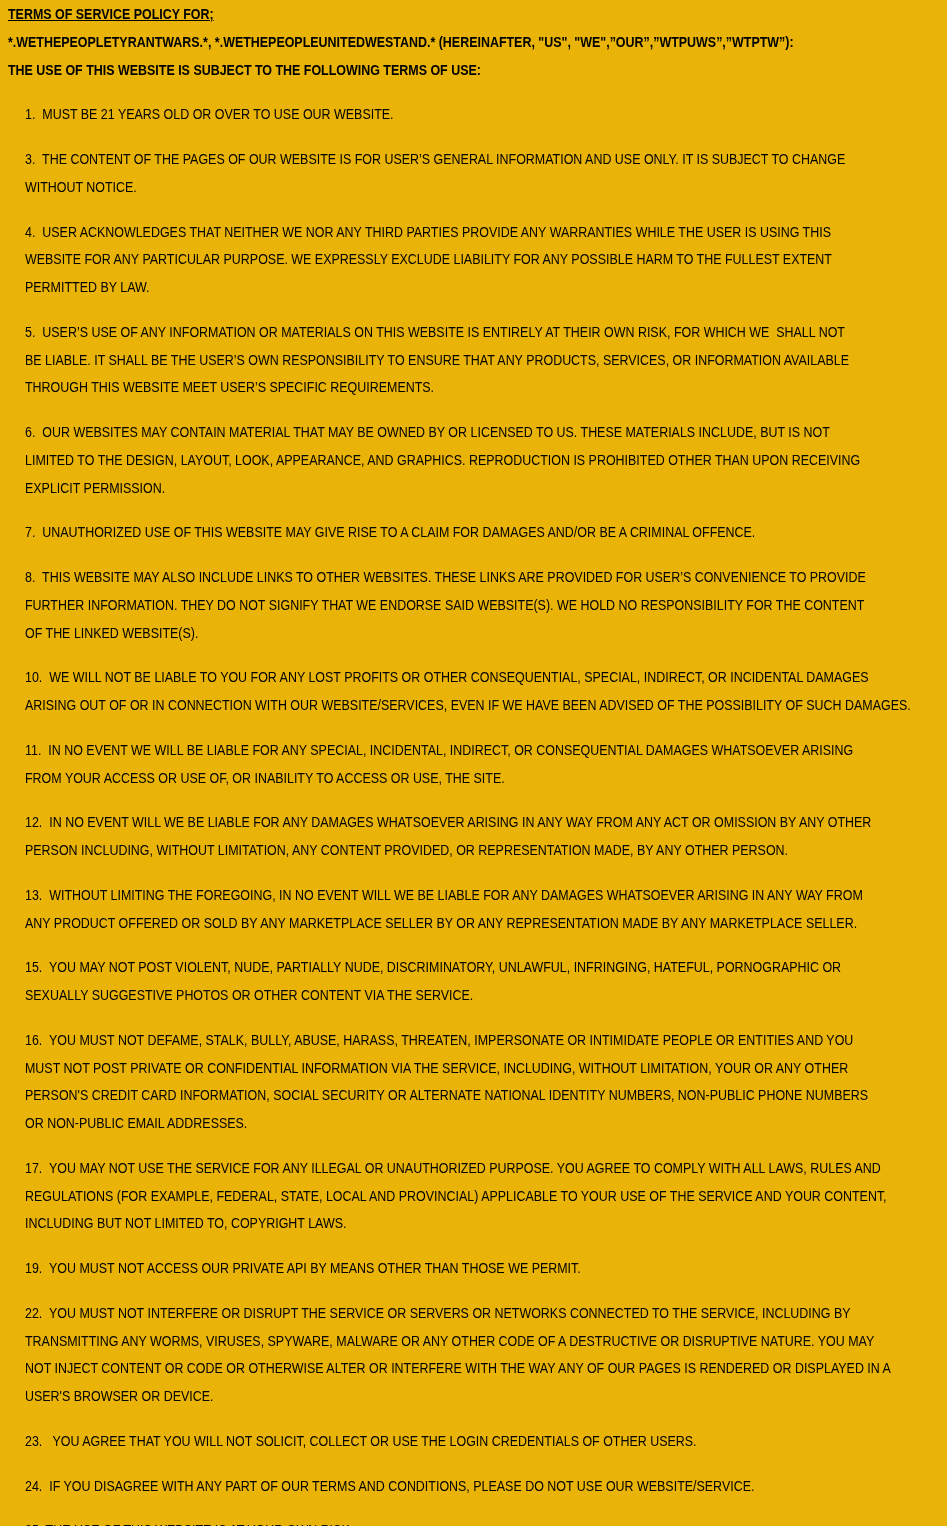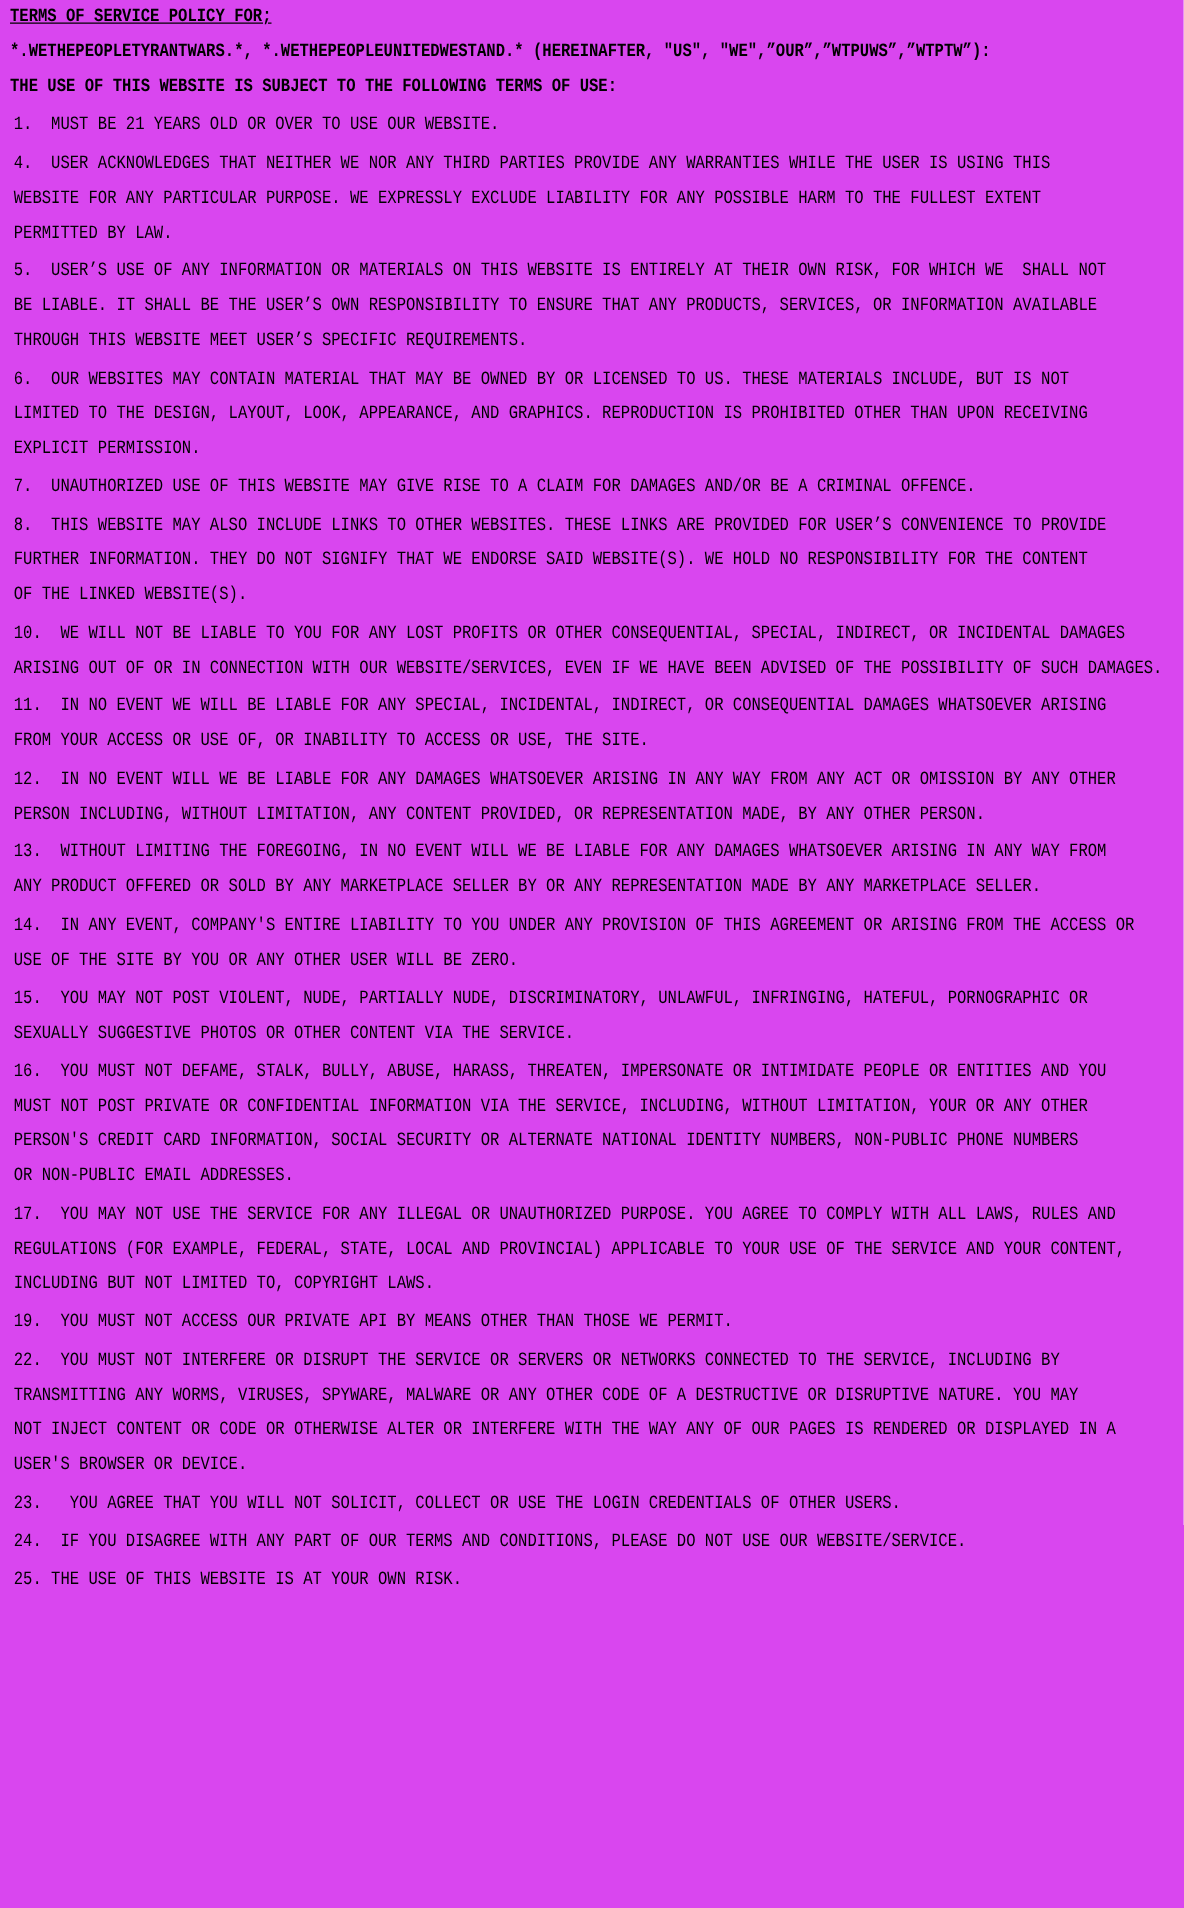--- a/index.html
+++ b/index.html
@@ -7,46 +7,50 @@
     padding: 0;
     background: #ffffff;
   }
   .doc {
     position: relative;
     width: 947px;
     height: 1526px;
     box-sizing: border-box;
     padding: 0 6px 0 8px;
     overflow: hidden;
-    background: #d946ef;
+    background: #eab308;
     color: #000000;
-    font-family: Liberation Mono, monospace;
+    font-family: Liberation Sans, sans-serif;
   }
   .line {
     font-size: 15px;
     line-height: 27.75px;
     white-space: pre;
     transform: scaleX(0.83);
     transform-origin: 0 50%;
     color: #000000;
   }
   .bold { font-weight: 700; }
   .underline { text-decoration: underline; }
-  .term { margin: 3px; padding: 0; }
+  .term { margin: 17px; padding: 0; }
 </style>
 </head>
 <body>
 
 <div class="doc">
   <div class="line bold underline">TERMS OF SERVICE POLICY FOR;</div>
   <div class="line bold">*.WETHEPEOPLETYRANTWARS.*, *.WETHEPEOPLEUNITEDWESTAND.* (HEREINAFTER, "US", "WE",”OUR”,”WTPUWS”,”WTPTW”):</div>
   <div class="line bold">THE USE OF THIS WEBSITE IS SUBJECT TO THE FOLLOWING TERMS OF USE:</div>
   <div>
       <div class="term">
         <div class="line">1.  MUST BE 21 YEARS OLD OR OVER TO USE OUR WEBSITE.</div>
+      </div>
+      <div class="term">
+        <div class="line">3.  THE CONTENT OF THE PAGES OF OUR WEBSITE IS FOR USER’S GENERAL INFORMATION AND USE ONLY. IT IS SUBJECT TO CHANGE</div>
+        <div class="line">WITHOUT NOTICE.</div>
       </div>
       <div class="term">
         <div class="line">4.  USER ACKNOWLEDGES THAT NEITHER WE NOR ANY THIRD PARTIES PROVIDE ANY WARRANTIES WHILE THE USER IS USING THIS</div>
         <div class="line">WEBSITE FOR ANY PARTICULAR PURPOSE. WE EXPRESSLY EXCLUDE LIABILITY FOR ANY POSSIBLE HARM TO THE FULLEST EXTENT</div>
         <div class="line">PERMITTED BY LAW.</div>
       </div>
       <div class="term">
         <div class="line">5.  USER’S USE OF ANY INFORMATION OR MATERIALS ON THIS WEBSITE IS ENTIRELY AT THEIR OWN RISK, FOR WHICH WE  SHALL NOT</div>
         <div class="line">BE LIABLE. IT SHALL BE THE USER’S OWN RESPONSIBILITY TO ENSURE THAT ANY PRODUCTS, SERVICES, OR INFORMATION AVAILABLE</div>
         <div class="line">THROUGH THIS WEBSITE MEET USER’S SPECIFIC REQUIREMENTS.</div>
@@ -74,24 +78,20 @@
       </div>
       <div class="term">
         <div class="line">12.  IN NO EVENT WILL WE BE LIABLE FOR ANY DAMAGES WHATSOEVER ARISING IN ANY WAY FROM ANY ACT OR OMISSION BY ANY OTHER</div>
         <div class="line">PERSON INCLUDING, WITHOUT LIMITATION, ANY CONTENT PROVIDED, OR REPRESENTATION MADE, BY ANY OTHER PERSON.</div>
       </div>
       <div class="term">
         <div class="line">13.  WITHOUT LIMITING THE FOREGOING, IN NO EVENT WILL WE BE LIABLE FOR ANY DAMAGES WHATSOEVER ARISING IN ANY WAY FROM</div>
         <div class="line">ANY PRODUCT OFFERED OR SOLD BY ANY MARKETPLACE SELLER BY OR ANY REPRESENTATION MADE BY ANY MARKETPLACE SELLER.</div>
       </div>
       <div class="term">
-        <div class="line">14.  IN ANY EVENT, COMPANY'S ENTIRE LIABILITY TO YOU UNDER ANY PROVISION OF THIS AGREEMENT OR ARISING FROM THE ACCESS OR</div>
-        <div class="line">USE OF THE SITE BY YOU OR ANY OTHER USER WILL BE ZERO.</div>
-      </div>
-      <div class="term">
         <div class="line">15.  YOU MAY NOT POST VIOLENT, NUDE, PARTIALLY NUDE, DISCRIMINATORY, UNLAWFUL, INFRINGING, HATEFUL, PORNOGRAPHIC OR</div>
         <div class="line">SEXUALLY SUGGESTIVE PHOTOS OR OTHER CONTENT VIA THE SERVICE.</div>
       </div>
       <div class="term">
         <div class="line">16.  YOU MUST NOT DEFAME, STALK, BULLY, ABUSE, HARASS, THREATEN, IMPERSONATE OR INTIMIDATE PEOPLE OR ENTITIES AND YOU</div>
         <div class="line">MUST NOT POST PRIVATE OR CONFIDENTIAL INFORMATION VIA THE SERVICE, INCLUDING, WITHOUT LIMITATION, YOUR OR ANY OTHER</div>
         <div class="line">PERSON'S CREDIT CARD INFORMATION, SOCIAL SECURITY OR ALTERNATE NATIONAL IDENTITY NUMBERS, NON-PUBLIC PHONE NUMBERS</div>
         <div class="line">OR NON-PUBLIC EMAIL ADDRESSES.</div>
       </div>
       <div class="term">

